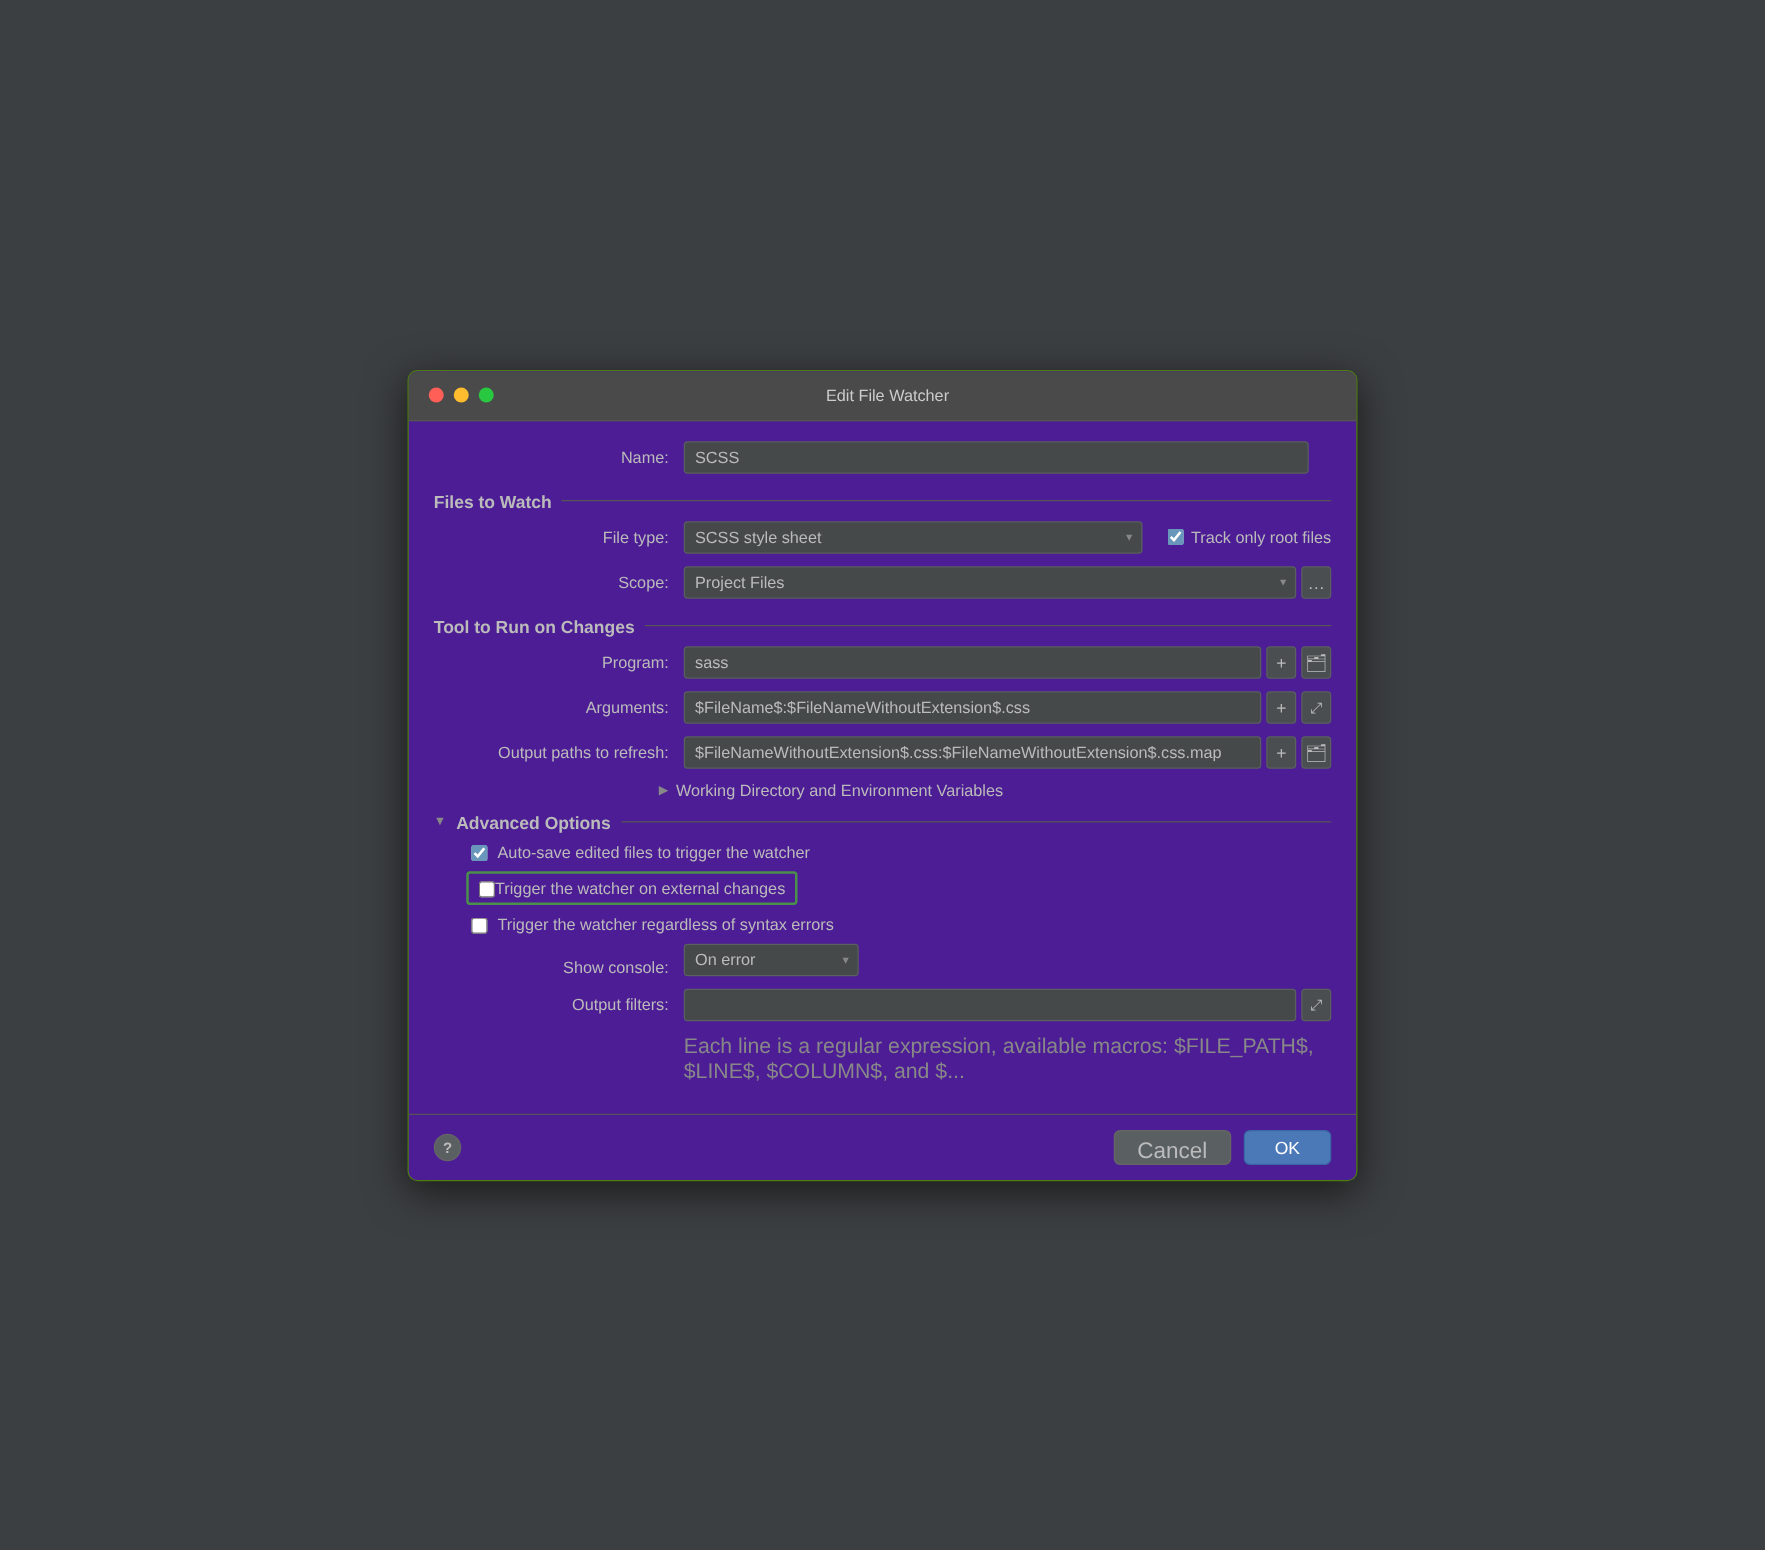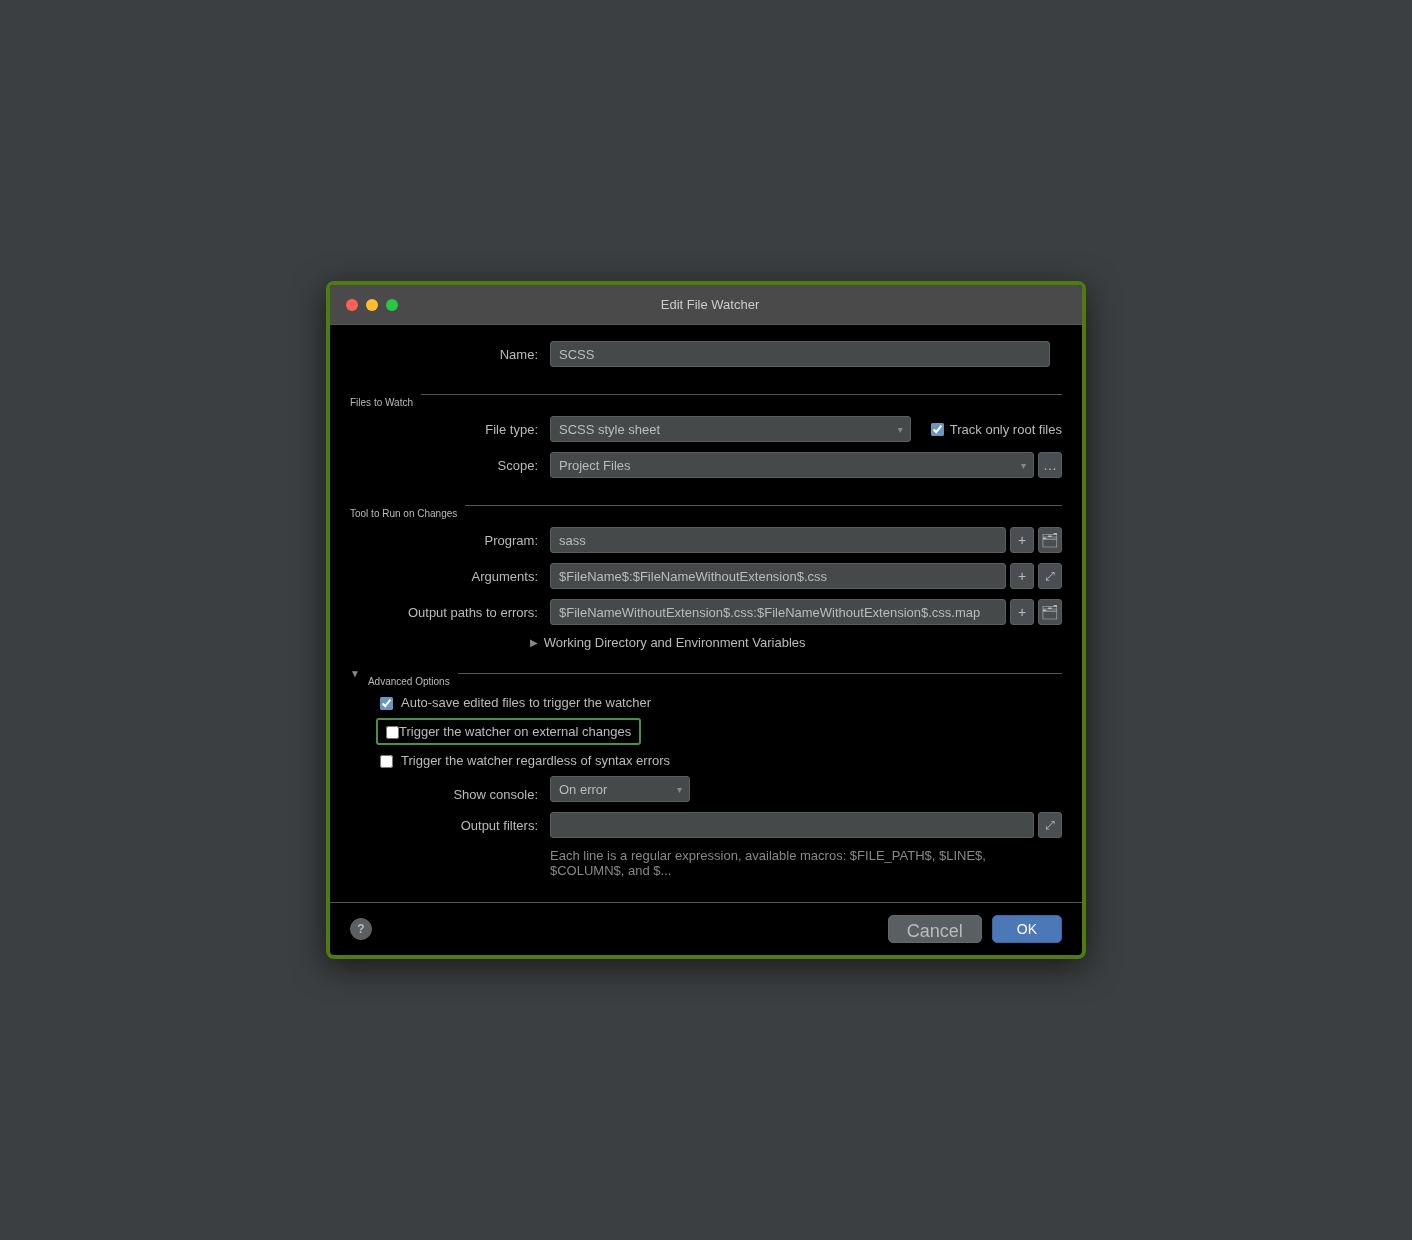--- a/index.html
+++ b/index.html
@@ -9,22 +9,22 @@
       display: flex;
       justify-content: center;
       align-items: center;
       min-height: 100vh;
       font-family: -apple-system, BlinkMacSystemFont, "Segoe UI", sans-serif;
       font-size: 13px;
       color: #bbbbbb;
     }
 
     .dialog {
-      background: #000000;
-      border: 4px solid #4d7c0f;
+      background: #4c1d95;
+      border: 1px solid #4d7c0f;
       border-radius: 8px;
       width: 760px;
       box-shadow: 0 8px 32px rgba(0,0,0,0.6);
       overflow: hidden;
     }
 
     .title-bar {
       background: #4a4a4a;
       padding: 12px 16px;
       display: flex;
@@ -187,23 +187,22 @@
 
     .section-group-arrow {
       color: #888;
       font-size: 10px;
       margin-right: 8px;
       cursor: pointer;
     }
 
     .section-group-title {
       color: #bbbbbb;
-      font-size: 10px;
-      font-weight: 400;
-      margin-top: 16px;
+      font-size: 14px;
+      font-weight: 700;
     }
 
     .section-divider {
       flex: 1;
       height: 1px;
       background: #555;
       margin-left: 8px;
     }
 
     .checkbox-row {
@@ -235,21 +234,21 @@
 
     .show-console-label {
       color: #bbbbbb;
       min-width: 200px;
       text-align: right;
       padding-right: 12px;
     }
 
     .hint-text {
       color: #888;
-      font-size: 13px;
+      font-size: 17px;
       padding-left: 200px;
       margin-bottom: 0;
     }
 
     .bottom-bar {
       display: flex;
       justify-content: space-between;
       align-items: center;
       padding: 12px 20px;
       border-top: 1px solid #555;
@@ -403,21 +402,21 @@
         <div class="icon-btn">
           <span>+</span>
         </div>
         <div class="icon-btn">
           <span style="font-size:12px;">⤢</span>
         </div>
       </div>
     </div>
 
     <div class="output-path-row">
-      <span class="output-label">Output paths to errors:</span>
+      <span class="output-label">Output paths to refresh:</span>
       <div class="input-with-buttons">
         <input class="form-input" type="text" value="$FileNameWithoutExtension$.css:$FileNameWithoutExtension$.css.map" style="">
         <div class="icon-btn">
           <span>+</span>
         </div>
         <div class="icon-btn">
           <span>🗂</span>
         </div>
       </div>
     </div>

